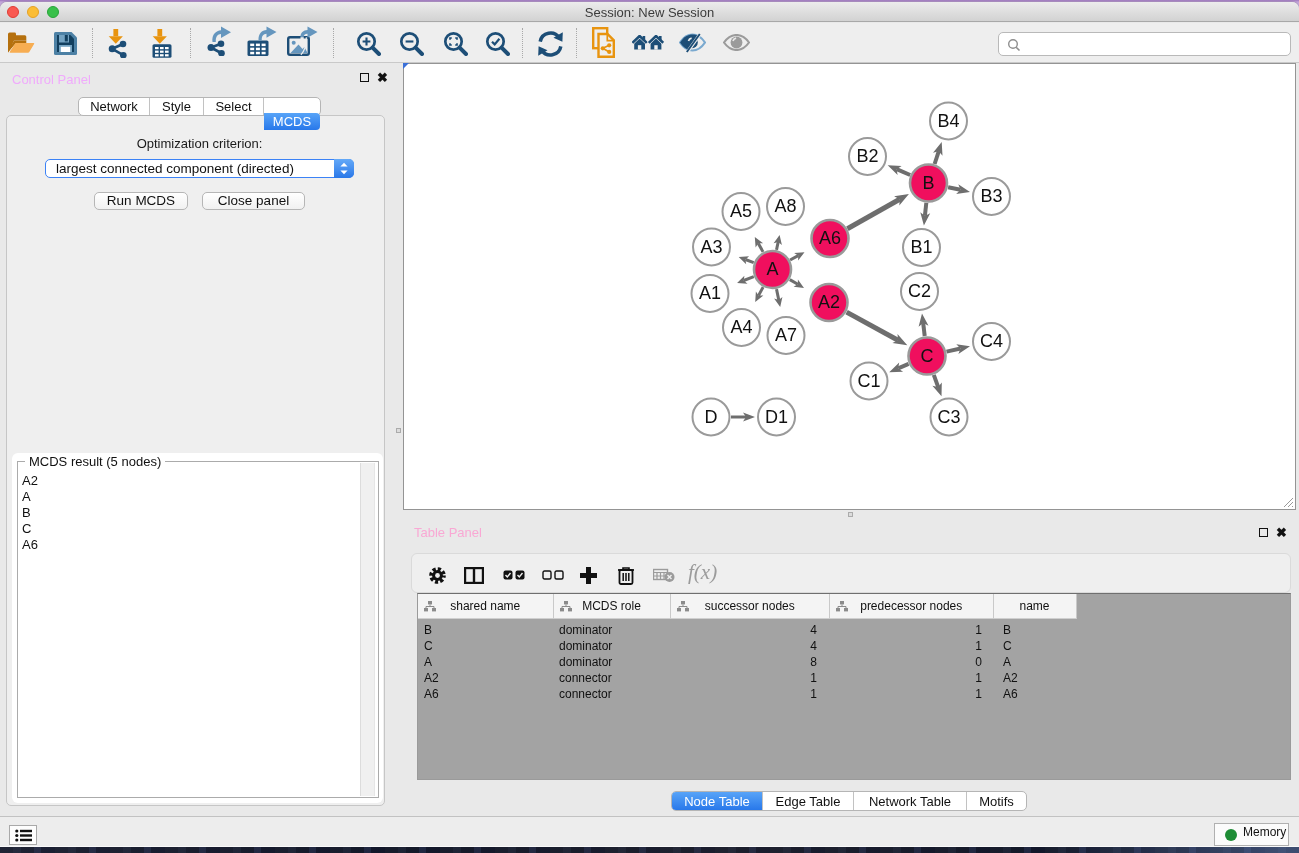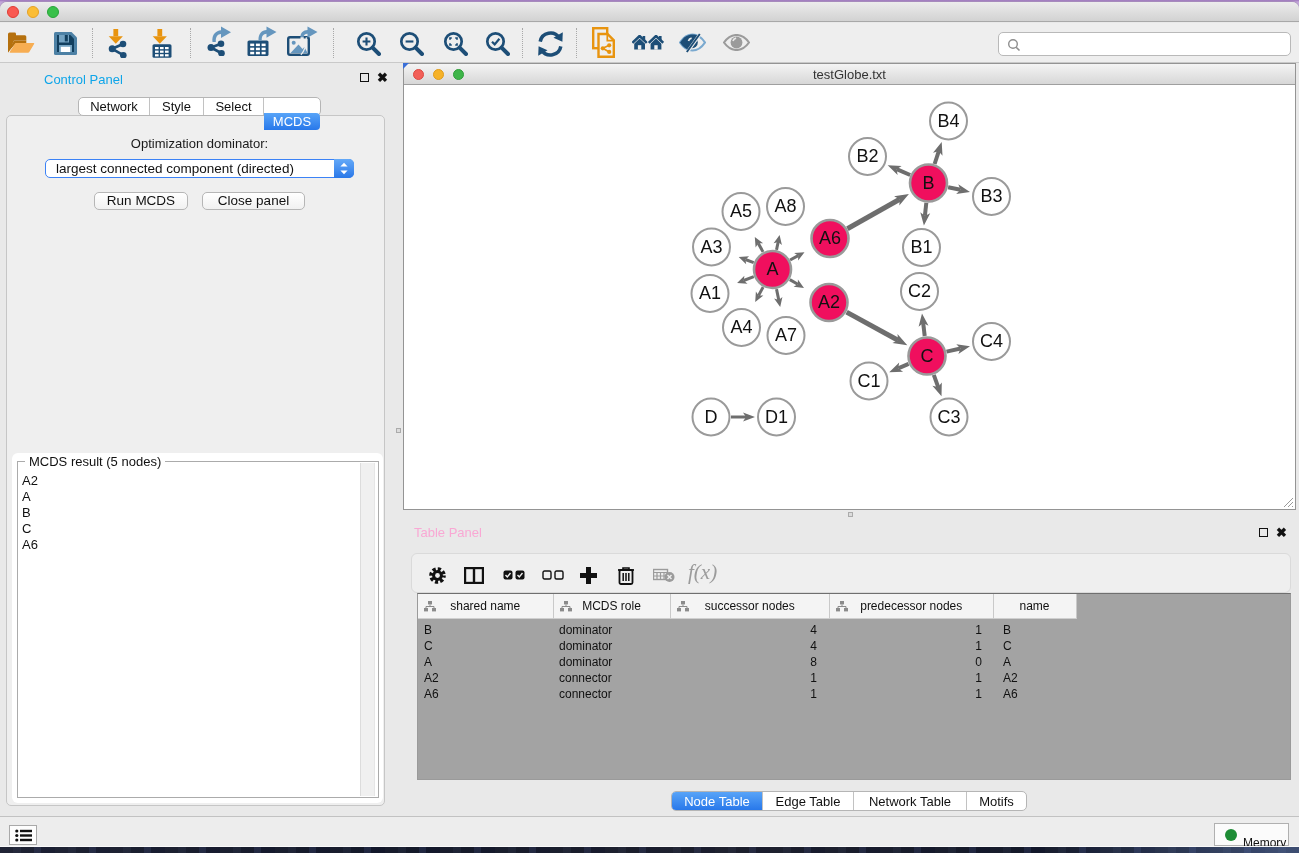--- a/index.html
+++ b/index.html
@@ -9,21 +9,21 @@
 #win { left:0; top:2px; width:1299px; height:845px; background:#e9e9e9; border-radius:7px 7px 0 0; box-shadow:0 0 2px rgba(0,0,0,.4); }
 #titlebar { left:0; top:2px; width:1299px; height:20px; background:linear-gradient(#ececec,#d2d2d2); border-bottom:1px solid #a8a8a8; border-radius:7px 7px 0 0; }
 .tl { position:absolute; width:12px; height:12px; border-radius:50%; top:4px; }
 #titleText { width:100%; text-align:center; top:3px; font-size:13px; color:#3c3c3c; }
 #toolbar { left:0; top:23px; width:1299px; height:40px; background:#eeeeee; border-bottom:1px solid #c9c9c9; }
 .sep { position:absolute; top:5px; height:30px; width:0; border-left:1px dotted #a9a9a9; }
 .ticon { position:absolute; top:4px; }
 #searchBox { left:998px; top:9px; width:293px; height:24px; background:#fff; border:1px solid #b9b9b9; border-radius:5px; }
 
 #cpHead { left:0; top:62px; width:390px; height:33px; }
-#cpTitle { left:12px; top:10px; font-size:13px; color:#0ea5e9;margin-left:32px; }
+#cpTitle { left:12px; top:10px; font-size:13px; color:#f0abfc; }
 .fltic { position:absolute; width:9px; height:9px; border:1.5px solid #111; }
 .xic { position:absolute; font-size:13px; color:#111; font-weight:bold; }
 #cpOuter { left:6px; top:115px; width:379px; height:691px; border:1px solid #c6c6c6; border-radius:5px; background:#efefef; }
 #tabs { left:78px; top:97px; width:243px; height:19px; display:flex; border:1px solid #b5b5b5; border-radius:5px; background:#fff; font-size:13px; }
 .tab { height:100%; display:flex; align-items:center; justify-content:center; color:#111; border-right:1px solid #c2c2c2; }
 .tab:last-child { border-right:none; border-radius:0 4px 4px 0; }
 #tabMCDS { background:linear-gradient(#58a4f8,#2878ea); color:#fff; }
 #optLabel { left:45px; top:136px; width:309px; text-align:center; font-size:13px; color:#1a1a1a; }
 #combo { left:45px; top:159px; width:309px; height:19px; background:#fff; border:1px solid #3b82f6; border-radius:5px; font-size:13.5px; color:#111; line-height:17px; padding-left:10px; }
 #comboBtn { right:-1px; top:-1px; width:20px; height:19px; background:linear-gradient(#64a9f8,#2a78e8); border-radius:0 5px 5px 0; }
@@ -51,20 +51,21 @@
 #deskBottom { left:0; top:846px; width:1299px; height:7px; border-top:1px solid #fafafa; background:linear-gradient(90deg, rgba(70,70,90,.2), rgba(0,0,0,0) 30%, rgba(80,70,70,.15) 55%, rgba(0,0,0,0) 80%, rgba(110,140,200,.45) 99%),repeating-linear-gradient(90deg,#171c2c 0 13px,#1d2335 13px 21px,#141929 21px 34px,#202741 34px 41px,#12172a 41px 55px); }
 svg { display:block; }
 </style></head>
 <body>
 <div class="abs" id="deskTop"></div>
 <div class="abs" id="win"></div>
 <div class="abs" id="titlebar">
   <div class="tl" style="left:7px;background:#f95951;border:0.5px solid #e03c34;"></div>
   <div class="tl" style="left:27px;background:#fbbd35;border:0.5px solid #e6a124;"></div>
   <div class="tl" style="left:47px;background:#39c04a;border:0.5px solid #28a438;"></div>
+  <div class="abs" id="titleText">Session: New Session</div>
 </div>
 <div class="abs" id="toolbar">
 <div class="sep" style="left:92px"></div>
     <div class="sep" style="left:190px"></div>
     <div class="sep" style="left:333px"></div>
     <div class="sep" style="left:522px"></div>
     <div class="sep" style="left:576px"></div>
     <svg class="ticon" style="left:8px;top:9px" width="27" height="23" viewBox="0 0 27 23">
 <path d="M0 20.5 L0 2.2 Q0 0.6 1.6 0.6 L6.6 0.6 Q8 0.6 8 2 L8 3.2 L16.8 3.2 Q18.3 3.2 18.3 4.7 L18.3 8.6 L6 8.6 Z" fill="#b5700e"></path>
 <path d="M0 20.5 L0 5 L4.5 5 L4.5 14 Z" fill="#b5700e"></path>
@@ -206,21 +207,21 @@
   <div class="fltic" style="left:360px;top:11px;"></div>
   <div class="xic" style="left:377px;top:8px;">✖</div>
 </div>
 <div class="abs" id="cpOuter"></div>
 <div class="abs" id="tabs">
   <div class="tab" style="width:71px;">Network</div>
   <div class="tab" style="width:54px;">Style</div>
   <div class="tab" style="width:60px;">Select</div>
   <div class="tab" id="tabMCDS" style="width:56px;margin-top:15px;">MCDS</div>
 </div>
-<div class="abs" id="optLabel">Optimization dominator:</div>
+<div class="abs" id="optLabel">Optimization criterion:</div>
 <div class="abs" id="combo">largest connected component (directed)
   <div class="abs" id="comboBtn">
       <svg width="20" height="19" viewBox="0 0 20 19">
         <path d="M10 3.8 L13.6 7.6 L6.4 7.6 Z" fill="#fff"></path>
         <path d="M10 15.2 L13.6 11.4 L6.4 11.4 Z" fill="#fff"></path>
       </svg>
     </div>
 </div>
 <div class="btn" style="left:94px;top:192px;width:94px;">Run MCDS</div>
 <div class="btn" style="left:202px;top:192px;width:103px;">Close panel</div>
@@ -230,26 +231,20 @@
     <div class="mitem" style="top:11px;">A2</div>
     <div class="mitem" style="top:27px;">A</div>
     <div class="mitem" style="top:43px;">B</div>
     <div class="mitem" style="top:59px;">C</div>
     <div class="mitem" style="top:75px;">A6</div>
     <div id="mcdsSB"></div>
   </div>
 </div>
 
 <div class="abs" id="netwin">
-  <div class="abs" id="netTitle">
-    <div class="tl" style="left:9px;top:4.5px;width:11px;height:11px;background:#f25f58;border:0.5px solid #dd4840;"></div>
-    <div class="tl" style="left:28.5px;top:4.5px;width:11px;height:11px;background:#f6b228;border:0.5px solid #e09c1a;"></div>
-    <div class="tl" style="left:48.5px;top:4.5px;width:11px;height:11px;background:#3eb549;border:0.5px solid #2f9e3a;"></div>
-    <div class="abs" id="netTitleText">testGlobe.txt</div>
-  </div>
 
   <svg style="position:absolute;left:0px;top:21px;" width="891" height="424" viewBox="403.5 84.5 891 424">
 <line x1="753.3" y1="276.2" x2="743.2" y2="280.0" stroke="#6e6e6e" stroke-width="3.0"></line>
 <polygon points="736.6,282.6 743.9,275.2 743.2,280.0 747.0,283.2" fill="#6e6e6e"></polygon>
 <line x1="753.2" y1="262.1" x2="744.9" y2="259.0" stroke="#6e6e6e" stroke-width="3.0"></line>
 <polygon points="738.2,256.5 748.6,255.8 744.9,259.0 745.7,263.8" fill="#6e6e6e"></polygon>
 <line x1="762.5" y1="251.4" x2="757.7" y2="242.7" stroke="#6e6e6e" stroke-width="3.0"></line>
 <polygon points="754.3,236.5 762.6,242.8 757.7,242.7 755.1,246.9" fill="#6e6e6e"></polygon>
 <line x1="776.0" y1="249.4" x2="777.7" y2="241.4" stroke="#6e6e6e" stroke-width="3.0"></line>
 <polygon points="779.1,234.4 781.4,244.6 777.7,241.4 773.1,242.8" fill="#6e6e6e"></polygon>
@@ -460,16 +455,16 @@
           <circle cx="1.8" cy="6.5" r="1.6"></circle>
           <circle cx="1.8" cy="11" r="1.6"></circle>
           <rect x="5" y="0.8" width="12" height="2.4"></rect>
           <rect x="5" y="5.3" width="12" height="2.4"></rect>
           <rect x="5" y="9.8" width="12" height="2.4"></rect>
         </g>
       </svg>
     </div>
   <div class="abs" id="memBtn">
       <span style="position:absolute;left:10px;top:5px;width:12px;height:12px;border-radius:50%;background:#1d8c35;"></span>
-      <span style="position:absolute;left:28px;top:12px;">Memory</span>
+      <span style="position:absolute;left:28px;top:1px;">Memory</span>
     </div>
 </div>
 <div class="abs" id="deskBottom"></div>
 
 </body></html>

